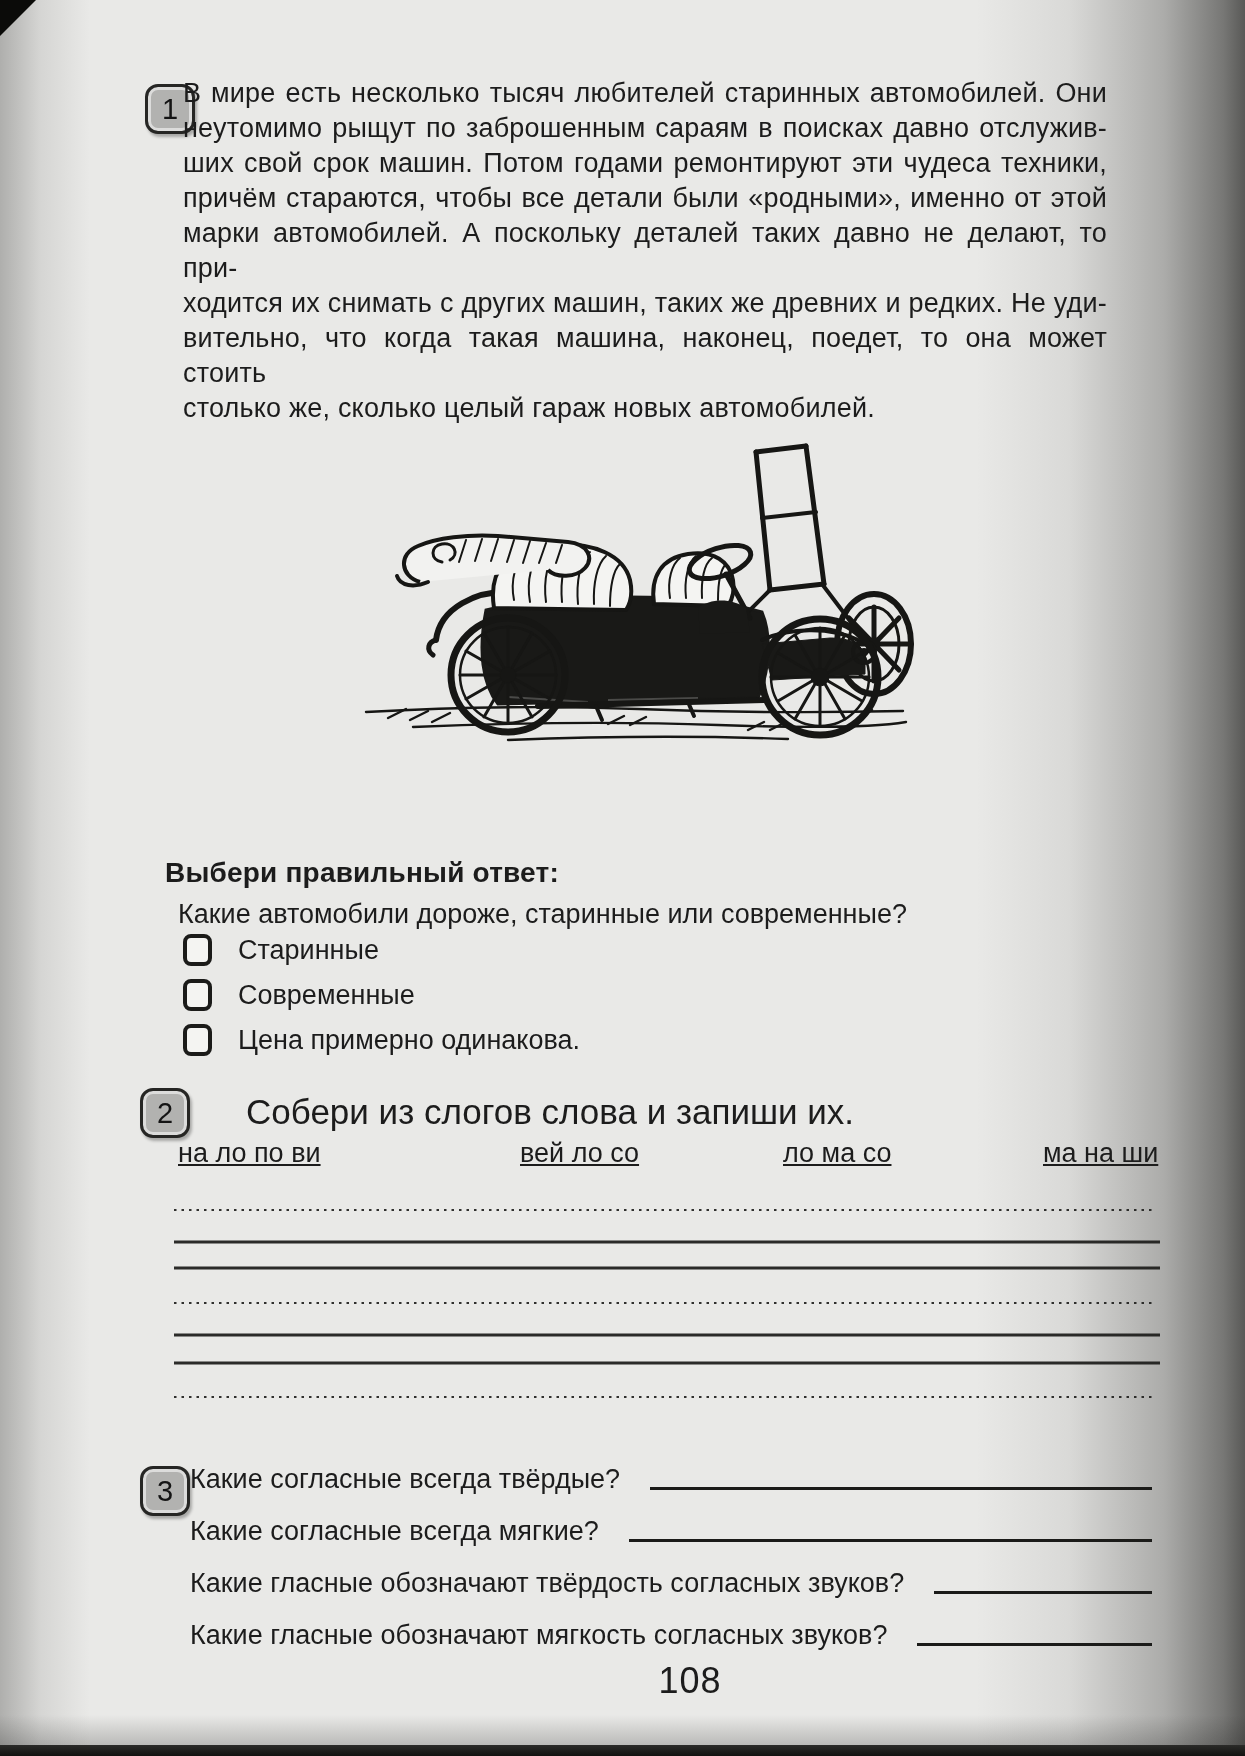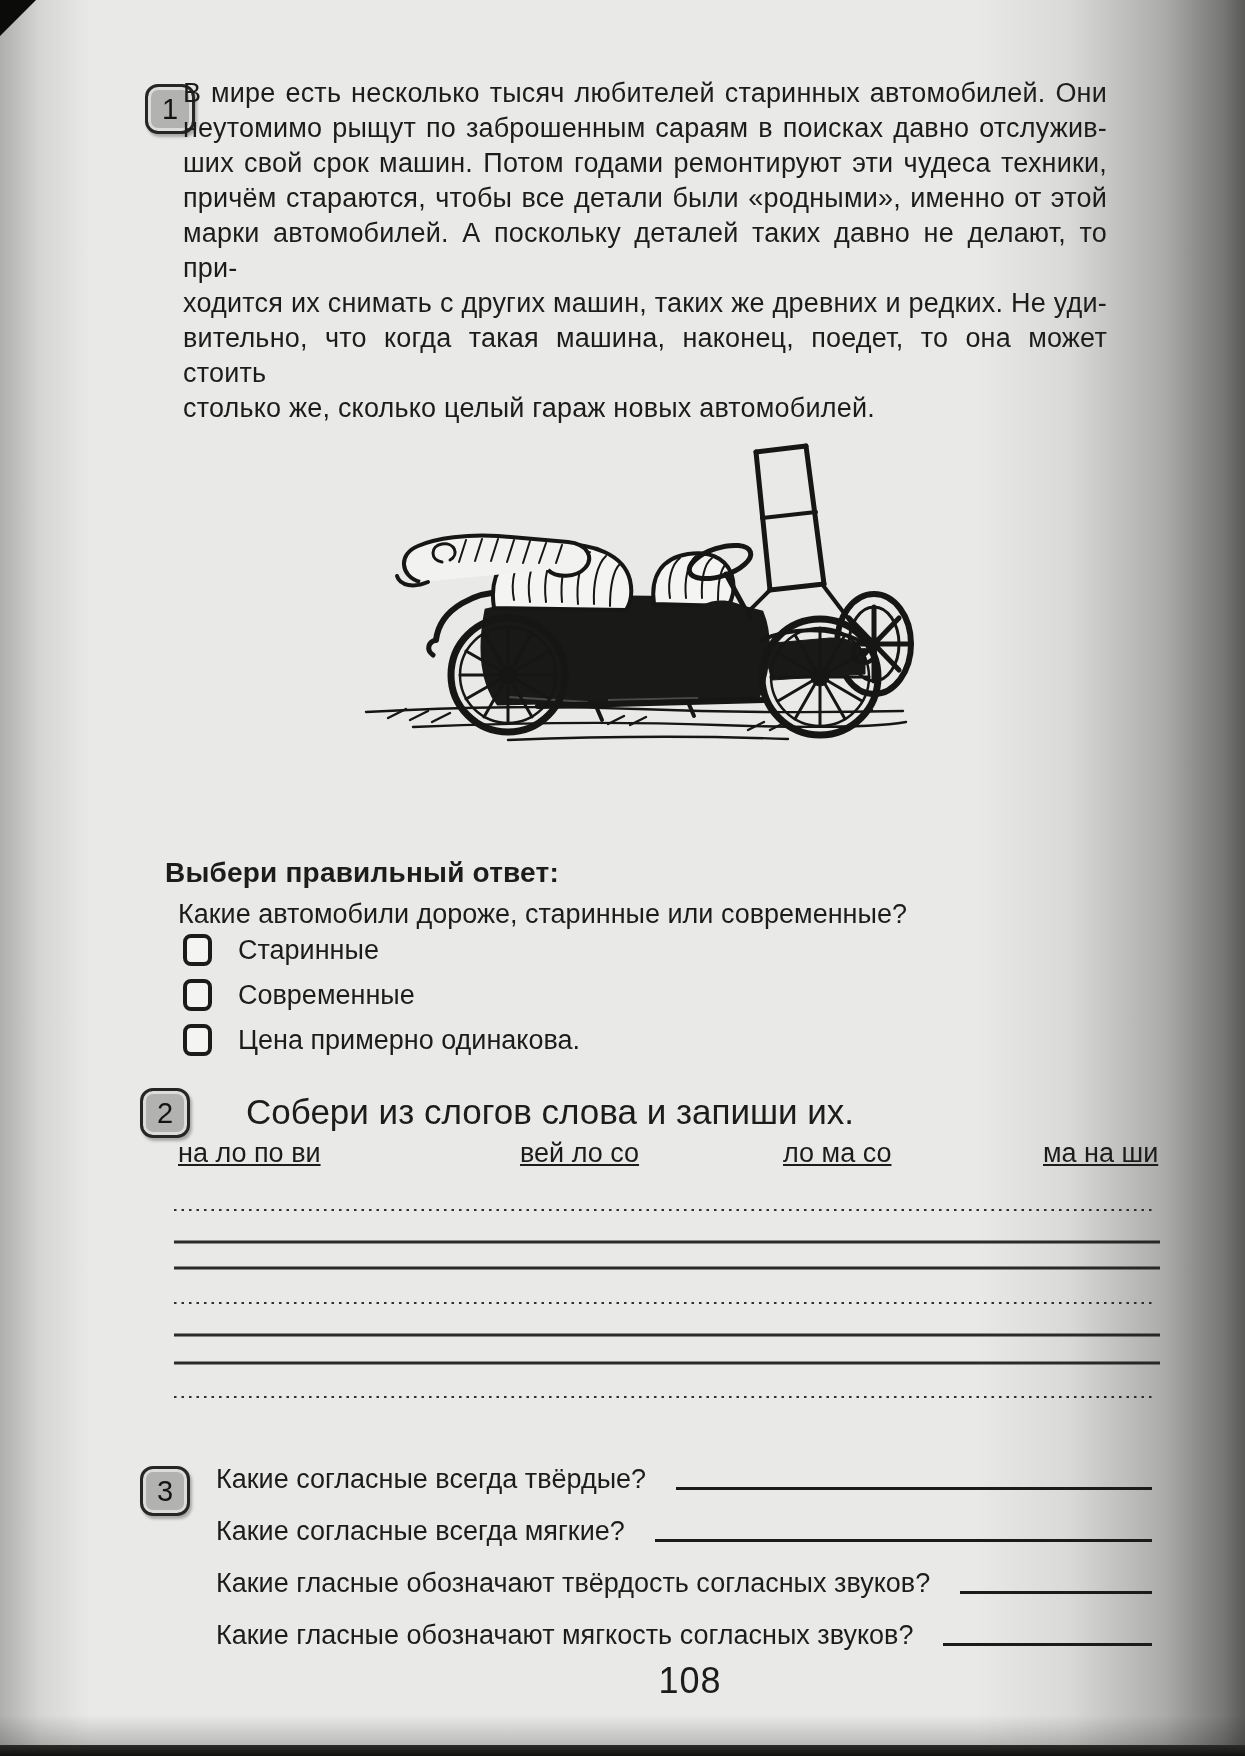--- a/index.html
+++ b/index.html
@@ -41,21 +41,21 @@
   .opt{position:absolute;left:183px;display:flex;align-items:center;}
   .checkbox{width:29px;height:32px;box-sizing:border-box;border:4px solid #1b1b19;border-radius:8px;
     background:rgba(250,250,248,0.65);margin-right:26px;flex:0 0 auto;}
   .opt .lbl{font-size:27px;}
   
   .ex2-instruction{position:absolute;left:206px;top:1092px;font-size:35px;margin-left:40px;}
   .syll{position:absolute;top:1138px;font-size:27px;text-decoration:underline;}
   .writing-area{position:absolute;left:168px;top:1190px;width:1040px;height:240px;}
   
   .ex3-row{position:absolute;left:190px;width:962px;display:flex;align-items:flex-end;font-size:27px;}
-  .ex3-row .q-text{white-space:nowrap;flex:0 0 auto;padding-left:26px;}
+  .ex3-row .q-text{white-space:nowrap;flex:0 0 auto;}
   .answer-line{flex:1 1 auto;border-bottom:3px solid #1b1b19;margin-left:30px;margin-bottom:5px;min-width:110px;}
   
   .page-number{position:absolute;left:625px;top:1660px;width:130px;text-align:center;font-size:36px;letter-spacing:1px;}
   svg .ink{stroke:#161614;fill:none;stroke-linecap:round;stroke-linejoin:round;}
 </style>
 </head>
 <body>
 
 <div class="page">
 

